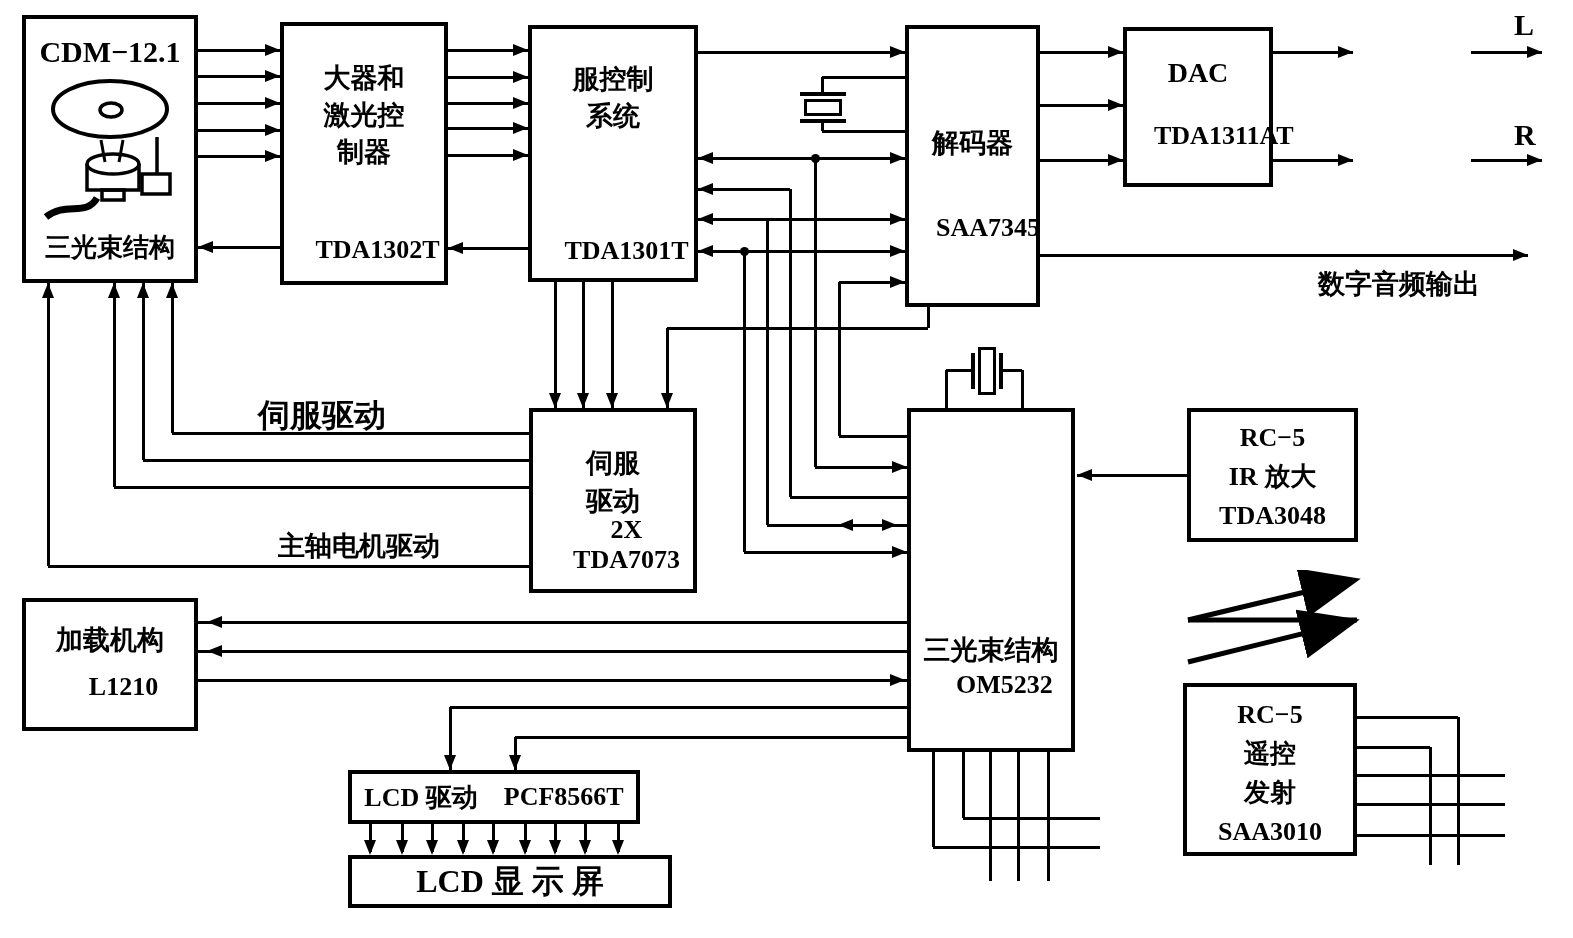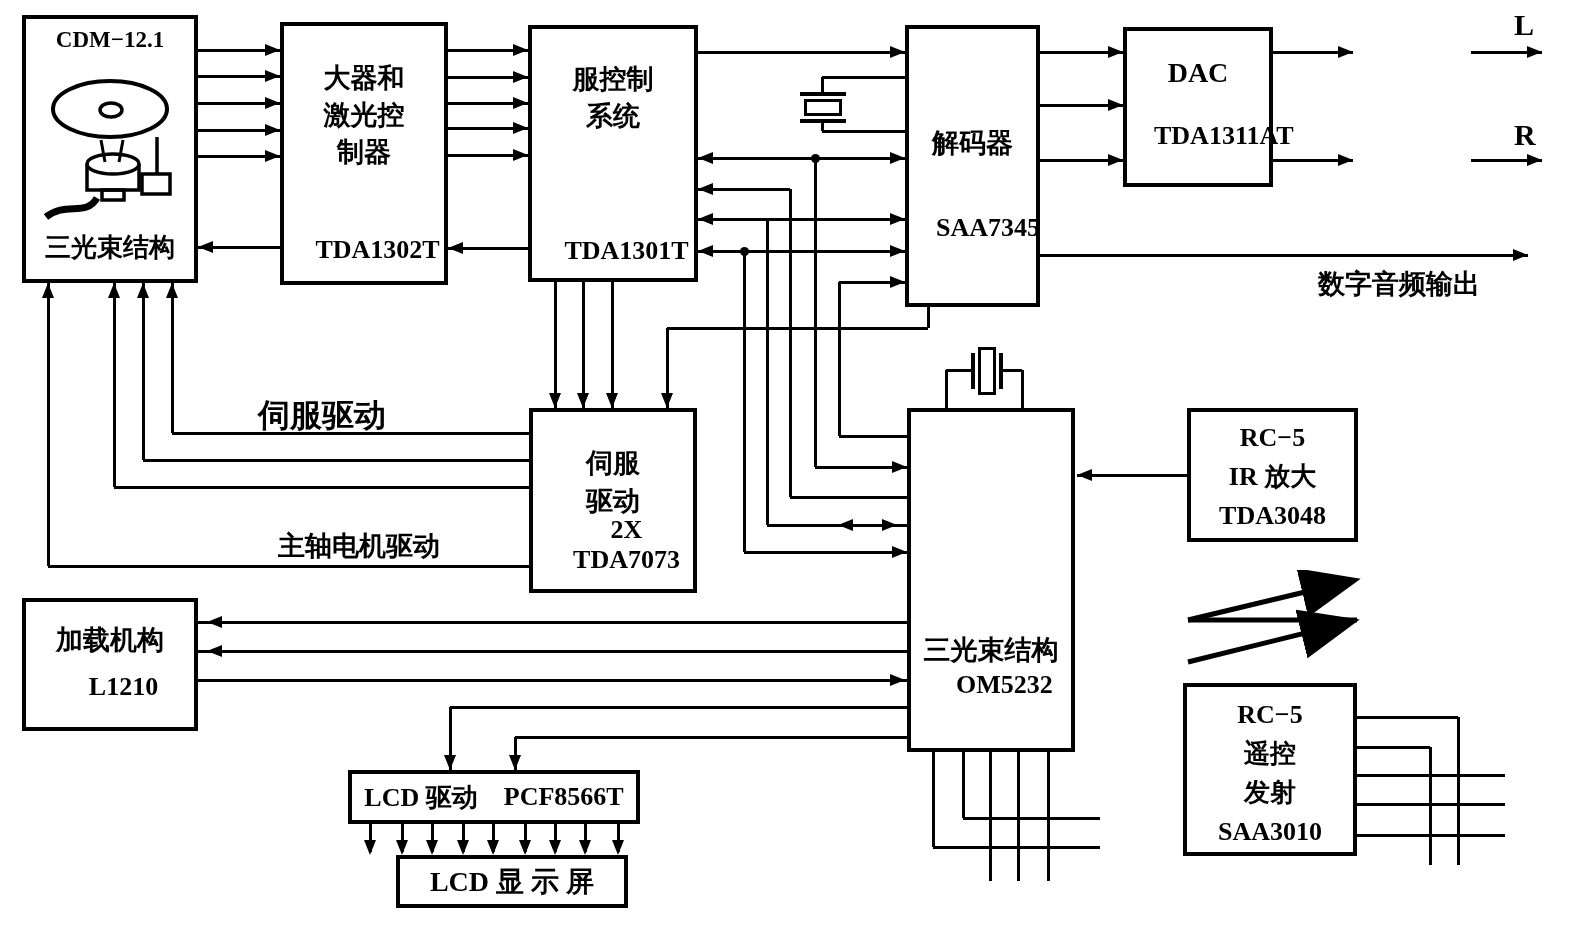--- a/index.html
+++ b/index.html
@@ -15,21 +15,21 @@
   .part{position:absolute;left:0;right:0;text-align:center;font-weight:bold;padding-left:27px;}
   .xtal{position:absolute;background:#fff;border:3px solid #000;box-sizing:border-box;}
   .plate{position:absolute;background:#000;}
 </style>
 </head>
 <body>
 
 <div id="stage">
 
   <div class="box" style="left:22px;top:15px;width:176px;height:268px;">
-    <div class="lbl" style="left:0;right:0;top:8px;text-align:center;font-size:23px;">CDM−12.1</div>
+    <div class="lbl" style="left:0;right:0;top:16px;text-align:center;font-size:30px;">CDM−12.1</div>
     <svg width="142" height="160" viewBox="0 0 142 160" style="position:absolute;left:12px;top:48px;">
       <ellipse cx="72" cy="42" rx="57" ry="28" fill="none" stroke="#000" stroke-width="4"></ellipse>
       <ellipse cx="73" cy="43" rx="11" ry="7" fill="none" stroke="#000" stroke-width="3.5"></ellipse>
       <line x1="119" y1="70" x2="119" y2="107" stroke="#000" stroke-width="3.5"></line>
       <rect x="104" y="107" width="28" height="20" fill="none" stroke="#000" stroke-width="3.5"></rect>
       <line x1="67" y1="95" x2="63" y2="73" stroke="#000" stroke-width="3"></line>
       <line x1="81" y1="95" x2="85" y2="73" stroke="#000" stroke-width="3"></line>
       <ellipse cx="75" cy="97" rx="26" ry="10" fill="none" stroke="#000" stroke-width="3.5"></ellipse>
       <path d="M49,97 v26 h52 v-26" fill="none" stroke="#000" stroke-width="3.5"></path>
       <rect x="64" y="123" width="22" height="10" fill="none" stroke="#000" stroke-width="3.5"></rect>
@@ -99,21 +99,21 @@
       <div>发射</div>
       <div>SAA3010</div>
     </div>
   </div>
 
   <div class="box" style="left:348px;top:770px;width:292px;height:54px;display:flex;align-items:center;justify-content:center;gap:26px;font-size:26px;font-weight:bold;">
     <span>LCD 驱动</span>
     <span>PCF8566T</span>
   </div>
 
-  <div class="box" style="left:348px;top:855px;width:232px;height:53px;display:flex;align-items:center;justify-content:center;font-size:28px;font-weight:bold;margin-left:48px;">
+  <div class="box" style="left:348px;top:855px;width:324px;height:53px;display:flex;align-items:center;justify-content:center;font-size:32px;font-weight:bold;">
     <span>LCD 显 示 屏</span>
   </div>
 
   <div class="lbl" style="left:1514px;top:8px;font-size:30px;">L</div>
   <div class="lbl" style="left:1514px;top:118px;font-size:30px;">R</div>
   <div class="lbl cn" style="left:1318px;top:266px;font-size:27px;text-align:center;">数字音频输出</div>
   <div class="lbl cn" style="left:258px;top:394px;font-size:32px;">伺服驱动</div>
   <div class="lbl cn" style="left:278px;top:528px;font-size:27px;">主轴电机驱动</div>
 
   <div class="plate" style="left:800px;top:92px;width:46px;height:4px;"></div>

